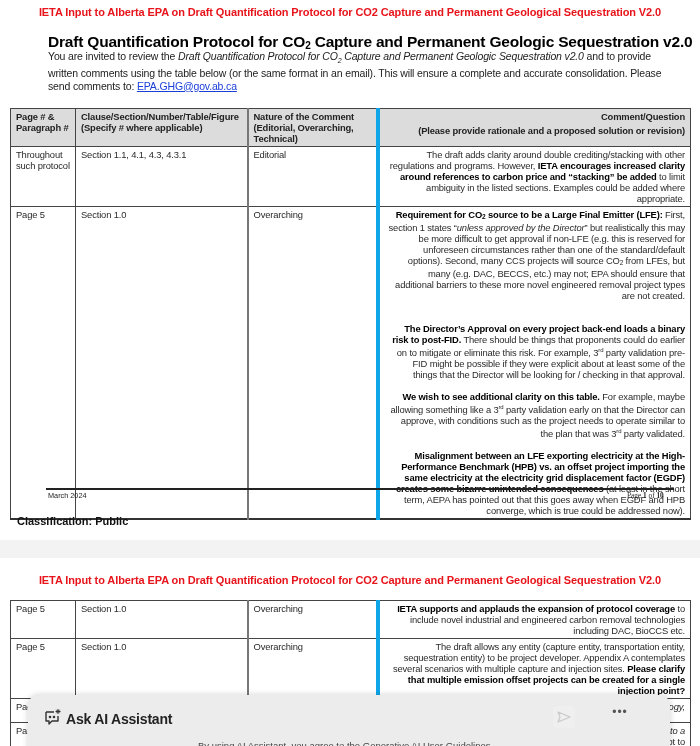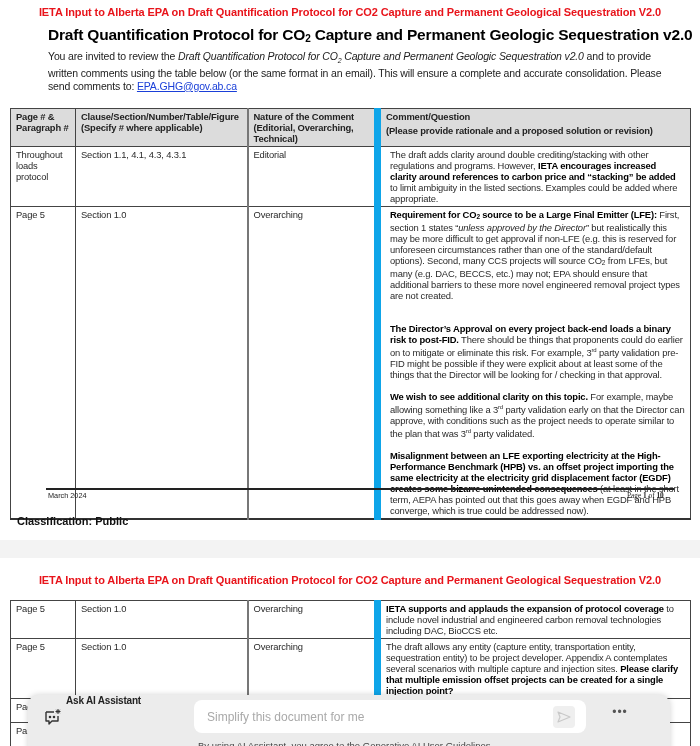--- a/index.html
+++ b/index.html
@@ -2,45 +2,45 @@
 <html><head>
 <meta charset="utf-8">
 <style>
   html, body { margin:0; padding:0; }
   body { width:700px; height:746px; overflow:hidden; background:#f4f4f4; position:relative; font-family:"Liberation Sans", sans-serif; color:#000; }
   .page { position:absolute; left:0; width:700px; background:#fff; }
   .page1 { top:0; height:540px; }
   .gap { position:absolute; left:0; top:540px; width:700px; height:18px; background:#f3f3f3; }
   .page2 { top:558px; height:188px; }
   .banner { position:absolute; left:0; width:700px; text-align:center; color:#e8141b; font-weight:bold; font-size:11px; font-family:"Liberation Sans", sans-serif; letter-spacing:-0.1px; }
-  .doc-title { position:absolute; left:48px; top:26px; font-size:15.5px; font-weight:bold; white-space:nowrap; letter-spacing:-0.2px; }
+  .doc-title { position:absolute; left:48px; top:33px; font-size:15.5px; font-weight:bold; white-space:nowrap; letter-spacing:-0.2px; }
   .doc-title sub { font-size:10px; vertical-align:-2px; }
   .intro { position:absolute; left:48px; top:50px; width:620px; font-size:10.5px; line-height:12.2px; color:#222; letter-spacing:-0.15px; }
   .intro sub { font-size:7px; }
   .intro a { color:#1a3fd8; text-decoration:underline; }
   table.ct { position:absolute; left:10px; border-collapse:collapse; table-layout:fixed; font-size:9.4px; line-height:11px; }
   table.ct td, table.ct th { border:1px solid #444; vertical-align:top; padding:2px 5px 2px 5px; text-align:left; letter-spacing:-0.15px; }
   table.ct th { background:#dcdcdc; font-weight:bold; color:#222; }
   table.ct td { color:#2a2a2a; }
   table.ct .c3 { border-left:2px solid #777; }
-  table.ct .c4 { border-left:7px solid #0ea5e9; }
+  table.ct .c4 { border-left:4px solid #0ea5e9;text-align:right; }
   .cell-p { margin:0 0 11px 4px; }
   .cell-p:last-child { margin-bottom:0; }
   .cell-p b { color:#000; }
   .cell-p sub { font-size:6.5px; vertical-align:-1px; }
   .cell-p sup { font-size:6px; }
   .t1 { top:108px; width:680px; border-bottom:2px solid #333; }
   .footer-line { position:absolute; left:46px; top:488px; width:628px; border-top:2px solid #222; }
   .footer { position:absolute; top:491px; font-size:7.3px; color:#222; white-space:nowrap; }
   .classification { position:absolute; left:17px; top:515px; font-size:11px; font-weight:bold; color:#111; }
   .t2 { top:42px; width:680px; }
   
   .ai-bar { position:absolute; left:28px; top:695px; width:642px; height:60px; background:#ececec; border-radius:10px 10px 0 0; box-shadow:0 0 6px rgba(0,0,0,0.18); }
   .ai-icon { position:absolute; left:16px; top:13px; width:18px; height:18px; }
-  .ai-label { position:absolute; left:38px; top:0; font-size:10px; font-weight:bold; color:#222; letter-spacing:-0.2px; }
+  .ai-label { position:absolute; left:38px; top:16px; font-size:14px; font-weight:bold; color:#222; letter-spacing:-0.2px; }
   .ai-input { position:absolute; left:166px; top:5px; width:392px; height:33px; background:#fff; border-radius:8px; border:none; box-sizing:border-box; padding:0 40px 0 13px; font-size:12px; color:#aaa; font-family:"Liberation Sans", sans-serif; }
   .ai-input::placeholder { color:#a9a9a9; }
   .ai-send { position:absolute; left:525px; top:11px; width:22px; height:22px; background:#efefef; border-radius:4px; display:flex; align-items:center; justify-content:center; }
   .ai-more { position:absolute; left:582px; top:11px; width:20px; height:18px; font-size:12px; color:#555; text-align:center; letter-spacing:1px; line-height:12px; }
   .ai-note { position:absolute; left:170px; top:45px; font-size:9.5px; color:#444; white-space:nowrap; }
 </style>
 </head>
 <body>
 
 <div class="page page1">
@@ -67,35 +67,35 @@
       <th class="c3">
             <div>Nature of the Comment</div>
             <div>(Editorial, Overarching, Technical)</div>
           </th>
       <th class="c4">
             <div style="margin-bottom:3px">Comment/Question</div>
             <div>(Please provide rationale and a proposed solution or revision)</div>
           </th>
     </tr>
     <tr>
-      <td>Throughout loads protocol</td>
+      <td>Throughout such protocol</td>
       <td>Section 1.1, 4.1, 4.3, 4.3.1</td>
       <td class="c3">Editorial</td>
       <td class="c4">
             <div class="cell-p"><span>The draft adds clarity around double crediting/stacking with other regulations and programs. However, </span><b>IETA encourages increased clarity around references to carbon price and “stacking” be added</b><span> to limit ambiguity in the listed sections. Examples could be added where appropriate.</span></div>
           </td>
     </tr>
     <tr>
       <td>Page 5</td>
       <td>Section 1.0</td>
       <td class="c3">Overarching</td>
       <td class="c4">
         <div class="cell-p"><b><span>Requirement for CO</span><sub>2</sub><span> source to be a Large Final Emitter (LFE):</span></b><span> First, section 1 states “</span><i>unless approved by the Director</i><span>” but realistically this may be more difficult to get approval if non-LFE (e.g. this is reserved for unforeseen circumstances rather than one of the standard/default options). Second, many CCS projects will source CO</span><sub>2</sub><span> from LFEs, but many (e.g. DAC, BECCS, etc.) may not; EPA should ensure that additional barriers to these more novel engineered removal project types are not created.</span></div>
         <div class="cell-p" style="margin-top:22px"><b>The Director’s Approval on every project back-end loads a binary risk to post-FID.</b><span> There should be things that proponents could do earlier on to mitigate or eliminate this risk. For example, 3</span><sup>rd</sup><span> party validation pre-FID might be possible if they were explicit about at least some of the things that the Director will be looking for / checking in that approval.</span></div>
-        <div class="cell-p"><b>We wish to see additional clarity on this topic.</b><span> For example, maybe allowing something like a 3</span><sup>rd</sup><span> party validation early on that the Director can approve, with conditions such as the project needs to operate similar to the plan that was 3</span><sup>rd</sup><span> party validated.</span></div>
+        <div class="cell-p"><b>We wish to see additional clarity on this table.</b><span> For example, maybe allowing something like a 3</span><sup>rd</sup><span> party validation early on that the Director can approve, with conditions such as the project needs to operate similar to the plan that was 3</span><sup>rd</sup><span> party validated.</span></div>
         <div class="cell-p"><b>Misalignment between an LFE exporting electricity at the High-Performance Benchmark (HPB) vs. an offset project importing the same electricity at the electricity grid displacement factor (EGDF) creates some bizarre unintended consequences</b><span> (at least in the short term, AEPA has pointed out that this goes away when EGDF and HPB converge, which is true could be addressed now).</span></div>
       </td>
     </tr>
   </tbody>
     </table>
 
   <div class="footer-line"></div>
   <div class="footer" style="left:48px;">March 2024</div>
   <div class="footer" style="left:627px;font-family:Liberation Serif, serif;"><span>Page </span><b>1</b><span> of </span><b>10</b></div>
 
@@ -149,21 +149,20 @@
 <div class="ai-bar">
   <span class="ai-icon">
     <svg width="18" height="18" viewBox="0 0 18 18" fill="none" stroke="#333" stroke-width="1.4" stroke-linejoin="round">
       <path d="M2 4 h8 M2 4 v9 h3 v3 l3 -3 h6 v-5"></path>
       <circle cx="6" cy="9" r="0.6" fill="#333"></circle>
       <circle cx="10" cy="9" r="0.6" fill="#333"></circle>
       <path d="M14 1 v5 M11.5 3.5 h5 M12.3 1.8 l3.4 3.4 M15.7 1.8 l-3.4 3.4" stroke-width="1"></path>
     </svg>
   </span>
   <span class="ai-label">Ask AI Assistant</span>
-  <input class="ai-input" type="text" placeholder="Simplify this document for me" style="">
   <span class="ai-send">
     <svg width="14" height="12" viewBox="0 0 14 12" fill="none" stroke="#c9c9c9" stroke-width="1.2" stroke-linejoin="round">
         <path d="M1 1 L13 6 L1 11 L3 6 Z"></path>
       </svg>
   </span>
   <span class="ai-more">•••</span>
   <span class="ai-note">By using AI Assistant, you agree to the Generative AI User Guidelines</span>
 </div>
 
 </body></html>

